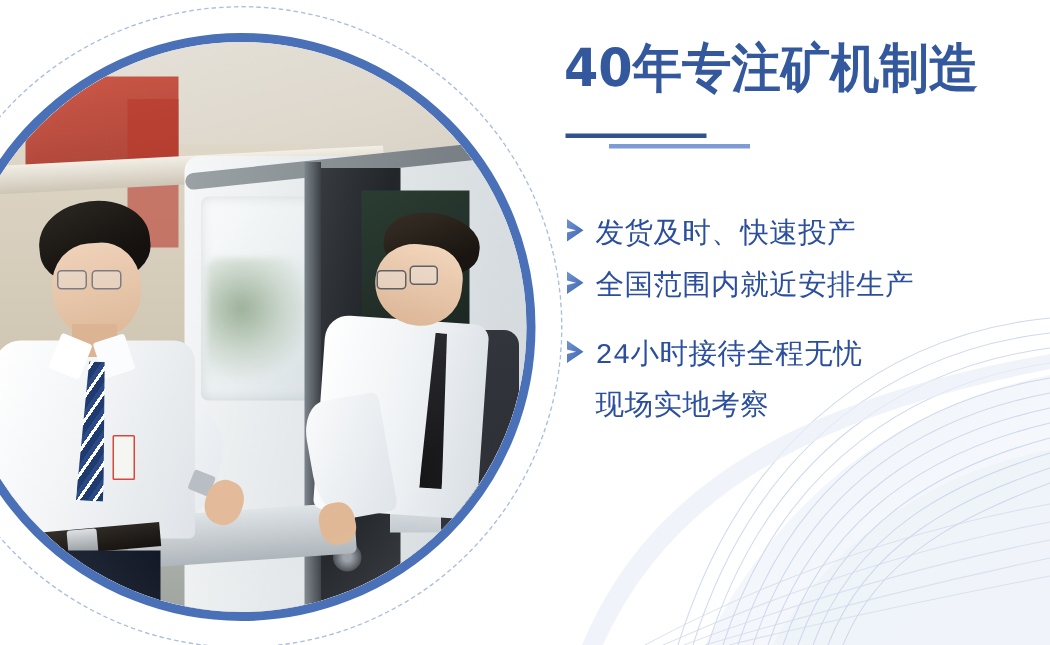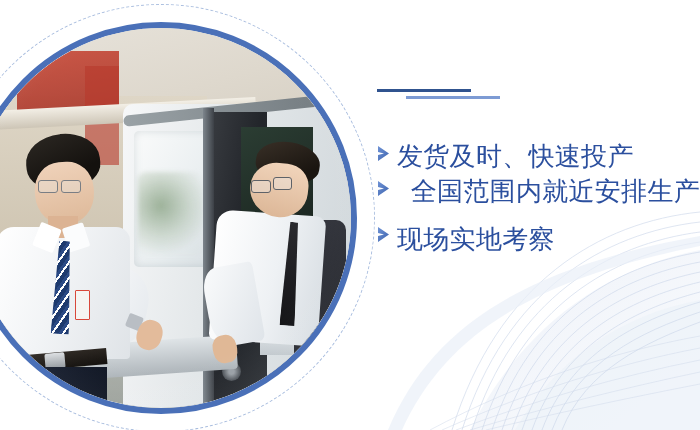--- a/index.html
+++ b/index.html
@@ -336,22 +336,22 @@
   }
   .b-arrow {
     flex:0 0 auto;
     width:22px;
     margin-top:5px;
     margin-left:3px;
   }
   .b-arrow svg { display:block; }
   .b-lines { flex:1 1 auto; }
   .b-line {
-    font-family:Liberation Sans, sans-serif;
-    font-size:26px;
+    font-family:Liberation Mono, monospace;
+    font-size:19px;
     color:#2b4f9e;
     line-height:32px;
     letter-spacing:.3px;
     white-space:nowrap;
   }
   .b-line.sub { line-height:37px; }
 </style>
 </head>
 <body>
 
@@ -447,20 +447,23 @@
           </div>
 
           <div class="photo-shade"></div>
         </div>
       </div>
     </div>
   </div>
 
   <div class="content">
 
+    <div class="title-row">
+      <div class="title-text">40年专注矿机制造</div>
+    </div>
 
     <div class="rule-dark"></div>
     <div class="rule-light"></div>
 
     <div class="bullets">
 
       <div class="b-item">
         <div class="b-row">
           <span class="b-arrow">
             <svg width="18" height="18" viewBox="0 0 18 18" aria-hidden="true">
@@ -472,41 +475,42 @@
               </defs>
               <path d="M3,1 L14,8.5 L3,16 L3,10 L9,8.5 L3,7 Z" fill="url(#ag1)"></path>
             </svg>
           </span>
           <span class="b-lines">
             <div class="b-line">发货及时、快速投产</div>
           </span>
         </div>
       </div>
 
-      <div class="b-item" style="text-align:right;">
+      <div class="b-item" style="">
         <div class="b-row">
           <span class="b-arrow">
             <svg width="18" height="18" viewBox="0 0 18 18" aria-hidden="true">
               <path d="M3,1 L14,8.5 L3,16 L3,10 L9,8.5 L3,7 Z" fill="url(#ag1)"></path>
             </svg>
           </span>
           <span class="b-lines">
             <div class="b-line">全国范围内就近安排生产</div>
           </span>
         </div>
       </div>
 
       <div class="b-item" style="margin-top:14px;">
         <div class="b-row">
           <span class="b-arrow">
             <svg width="18" height="18" viewBox="0 0 18 18" aria-hidden="true">
               <path d="M3,1 L14,8.5 L3,16 L3,10 L9,8.5 L3,7 Z" fill="url(#ag1)"></path>
             </svg>
           </span>
           <span class="b-lines">
+            <div class="b-line">24小时接待全程无忧</div>
             <div class="b-line sub">现场实地考察</div>
           </span>
         </div>
       </div>
 
     </div>
   </div>
 </div>
 
 </body></html>

